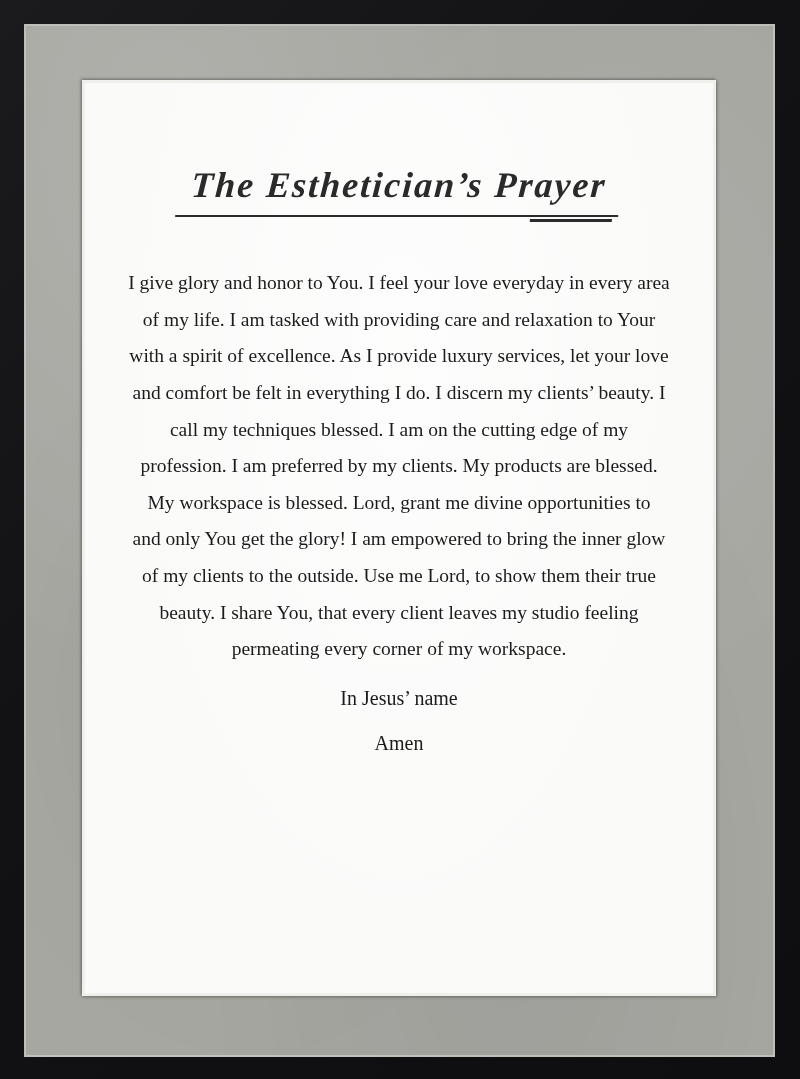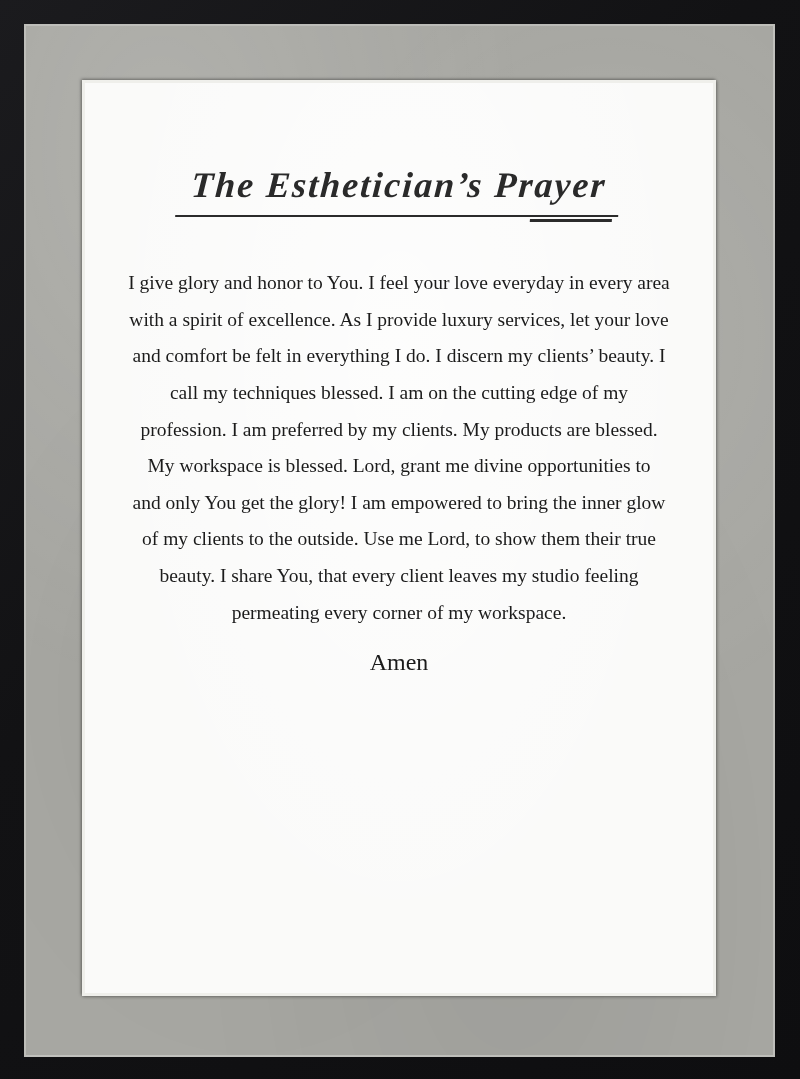--- a/index.html
+++ b/index.html
@@ -82,47 +82,49 @@
     line-height: 36.6px;
     white-space: nowrap;
   }
   .closing {
     margin: 16px 0 0 0;
     font-size: 20px;
     line-height: 28px;
   }
   .amen {
     margin: 17px 0 0 0;
-    font-size: 24px;
+    font-size: 20px;
     line-height: 28px;
   }
 </style>
 </head>
 <body>
 
 <div class="frame">
   <div class="matte">
     <div class="paper">
 
       <div class="title-wrap">
         <h1 class="title">The Esthetician’s Prayer<span class="title-flourish"></span></h1>
       </div>
 
 
       <div class="prayer-body">
           <div class="body-line">I give glory and honor to You. I feel your love everyday in every area</div>
+          <div class="body-line">of my life. I am tasked with providing care and relaxation to Your</div>
           <div class="body-line">with a spirit of excellence. As I provide luxury services, let your love</div>
           <div class="body-line">and comfort be felt in everything I do. I discern my clients’ beauty. I</div>
           <div class="body-line">call my techniques blessed. I am on the cutting edge of my</div>
           <div class="body-line">profession. I am preferred by my clients. My products are blessed.</div>
           <div class="body-line">My workspace is blessed. Lord, grant me divine opportunities to</div>
           <div class="body-line">and only You get the glory! I am empowered to bring the inner glow</div>
           <div class="body-line">of my clients to the outside. Use me Lord, to show them their true</div>
           <div class="body-line">beauty. I share You, that every client leaves my studio feeling</div>
           <div class="body-line">permeating every corner of my workspace.</div>
         </div>
 
+      <p class="closing">In Jesus’ name</p>
 
       <p class="amen">Amen</p>
 
     </div>
   </div>
 </div>
 
 </body></html>

